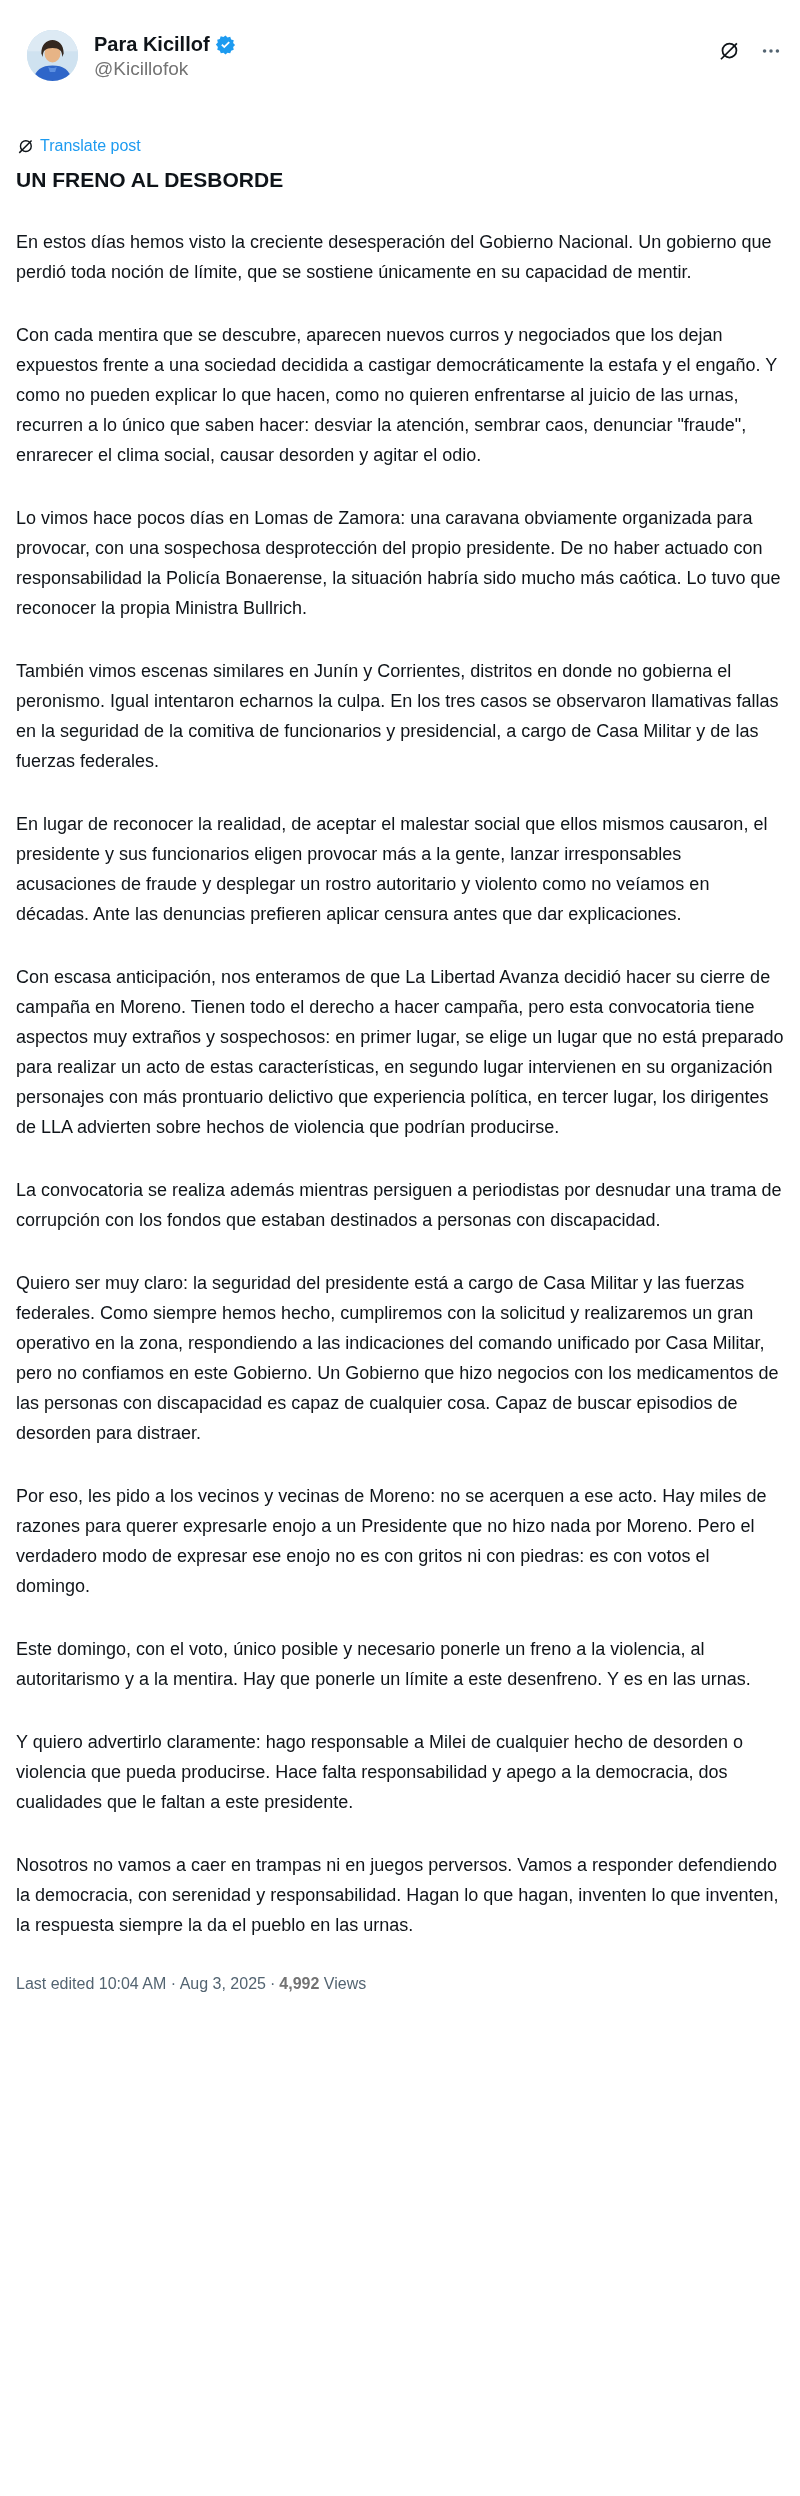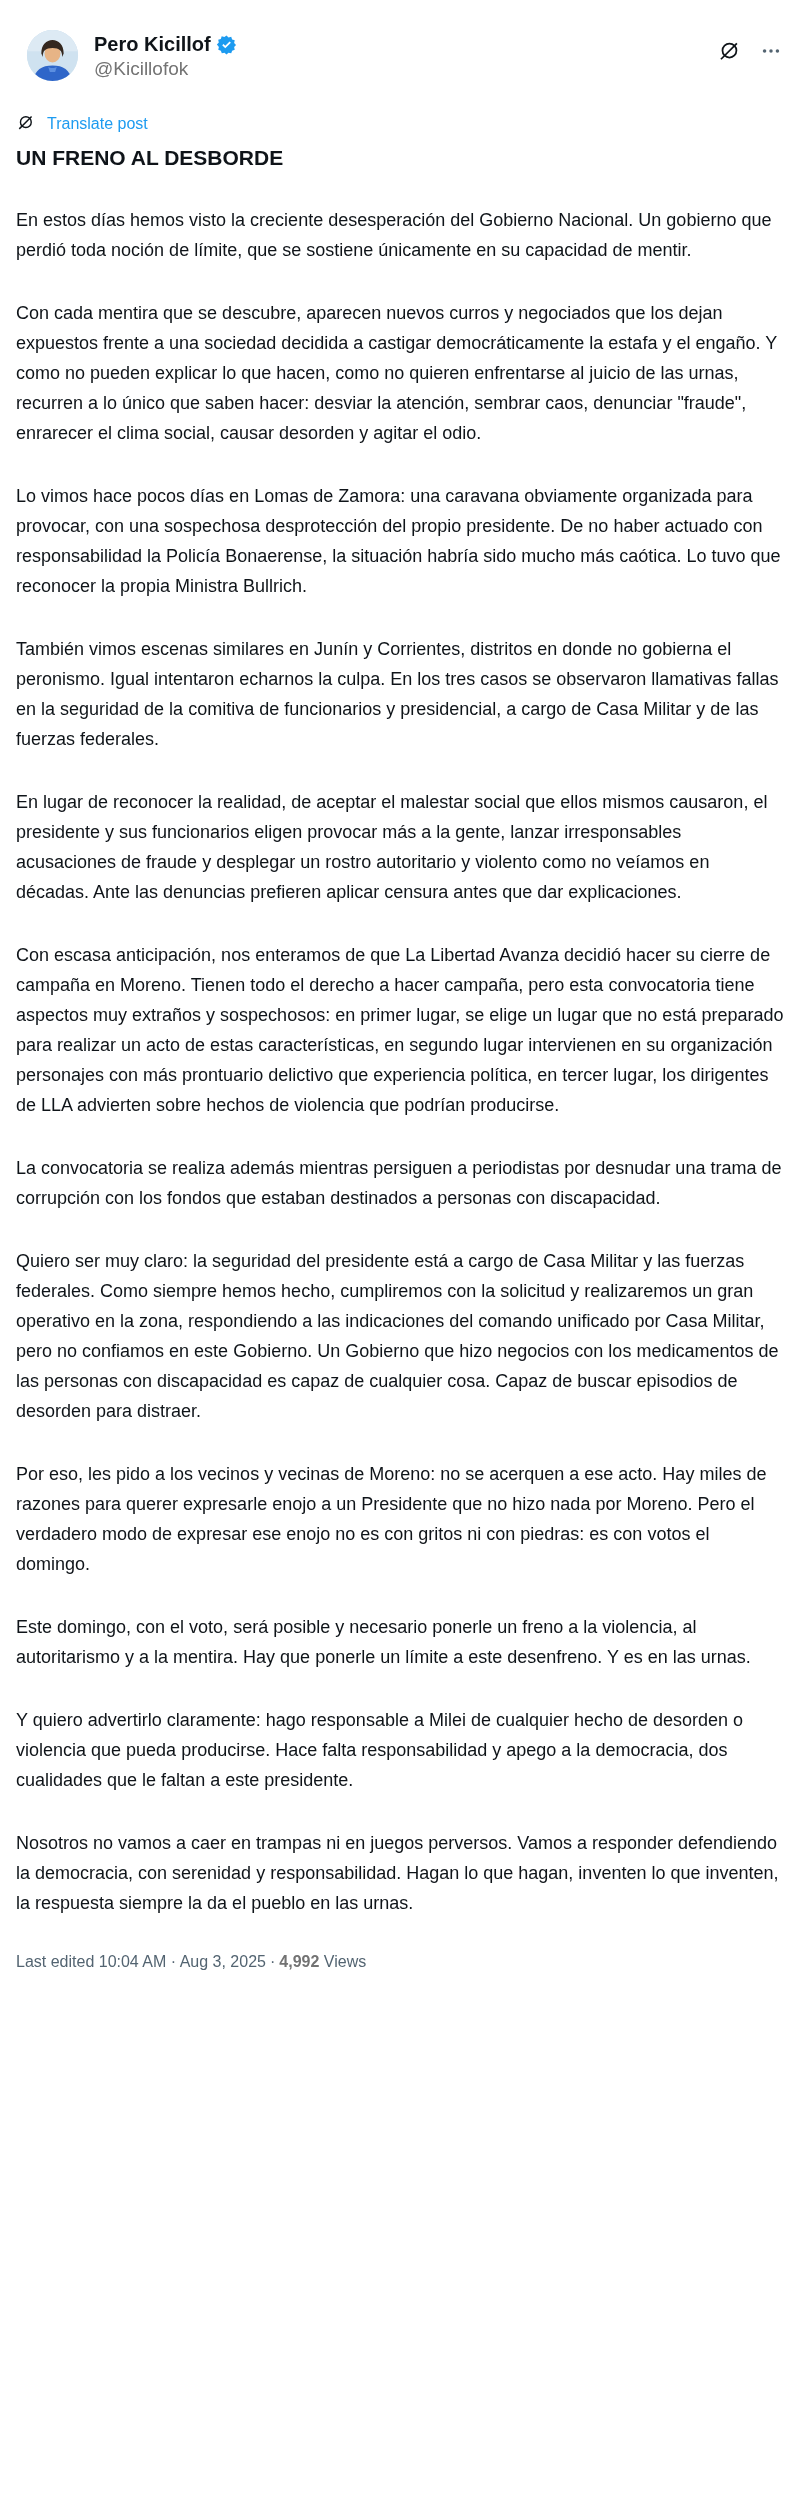--- a/index.html
+++ b/index.html
@@ -45,23 +45,23 @@
   }
   .icon-btn {
     background: none; border: none; padding: 0; margin: 0;
     cursor: pointer; display: inline-flex; align-items: center;
   }
   .grok-glyph { width: 22px; height: 22px; color: #0f1419; }
   .dots-glyph { width: 22px; height: 22px; color: #536471; }
   
   .translate-row {
     display: flex;
-    align-items: flex-start;
-    gap: 13px;
-    margin: 33px 16px 0 17px;
+    align-items: center;
+    gap: 6px;
+    margin: 55px 16px 0 17px;
     cursor: pointer;
     width: fit-content;
   }
   .grok-small { width: 17px; height: 17px; color: #0f1419; display: inline-flex; }
   .translate-label { font-size: 16px; color: #1d9bf0; line-height: 20px; }
   
   .post-title {
     font-size: 21px;
     font-weight: 700;
     margin: 10px 16px 0 16px;
@@ -95,21 +95,21 @@
         <rect x="0" y="0" width="48" height="48" fill="#cfe2f0"></rect>
         <rect x="0" y="0" width="48" height="20" fill="#ddeaf4"></rect>
         <ellipse cx="24" cy="22" rx="7.5" ry="8.5" fill="#e7b486"></ellipse>
         <path d="M13.5 22c0-8 4.8-12.5 10.5-12.5S34.5 14 34.5 22l-1.4 3.5c.2-6-2.6-8.5-9.1-8.5s-9.3 2.5-9.1 8.5z" fill="#33271f"></path>
         <path d="M6 48c1.2-10.5 8-14.5 18-14.5S40.8 37.5 42 48z" fill="#2f66c9"></path>
         <path d="M20 34.5c1.4 1.6 6.6 1.6 8 0l-1.5 5h-5z" fill="#5c8fe0"></path>
       </svg>
     </div>
     <div class="author">
       <div class="name-row">
-        <span class="name">Pero Kicillof</span>
+        <span class="name">Para Kicillof</span>
         <span class="badge">
           <svg viewBox="0 0 24 24">
             <path fill="#1d9bf0" d="M12 1.7l2.3 2.2 3.1-.7 1 3 3 1-.7 3.1 2.2 2.3-2.2 2.3.7 3.1-3 1-1 3-3.1-.7-2.3 2.2-2.3-2.2-3.1.7-1-3-3-1 .7-3.1L1 12l2.2-2.3-.7-3.1 3-1 1-3 3.1.7z"></path>
             <path fill="#ffffff" d="M10.6 16.4l-3.5-3.5 1.5-1.5 2 2 4.9-4.9 1.5 1.5z"></path>
           </svg>
         </span>
       </div>
       <div class="handle">@Kicillofok</div>
     </div>
     <div class="header-actions">
@@ -144,21 +144,21 @@
   <div class="post-body">
     <p>En estos días hemos visto la creciente desesperación del Gobierno Nacional. Un gobierno que perdió toda noción de límite, que se sostiene únicamente en su capacidad de mentir.</p>
     <p>Con cada mentira que se descubre, aparecen nuevos curros y negociados que los dejan expuestos frente a una sociedad decidida a castigar democráticamente la estafa y el engaño. Y como no pueden explicar lo que hacen, como no quieren enfrentarse al juicio de las urnas, recurren a lo único que saben hacer: desviar la atención, sembrar caos, denunciar "fraude", enrarecer el clima social, causar desorden y agitar el odio.</p>
     <p>Lo vimos hace pocos días en Lomas de Zamora: una caravana obviamente organizada para provocar, con una sospechosa desprotección del propio presidente. De no haber actuado con responsabilidad la Policía Bonaerense, la situación habría sido mucho más caótica. Lo tuvo que reconocer la propia Ministra Bullrich.</p>
     <p>También vimos escenas similares en Junín y Corrientes, distritos en donde no gobierna el peronismo. Igual intentaron echarnos la culpa. En los tres casos se observaron llamativas fallas en la seguridad de la comitiva de funcionarios y presidencial, a cargo de Casa Militar y de las fuerzas federales.</p>
     <p>En lugar de reconocer la realidad, de aceptar el malestar social que ellos mismos causaron, el presidente y sus funcionarios eligen provocar más a la gente, lanzar irresponsables acusaciones de fraude y desplegar un rostro autoritario y violento como no veíamos en décadas. Ante las denuncias prefieren aplicar censura antes que dar explicaciones.</p>
     <p>Con escasa anticipación, nos enteramos de que La Libertad Avanza decidió hacer su cierre de campaña en Moreno. Tienen todo el derecho a hacer campaña, pero esta convocatoria tiene aspectos muy extraños y sospechosos: en primer lugar, se elige un lugar que no está preparado para realizar un acto de estas características, en segundo lugar intervienen en su organización personajes con más prontuario delictivo que experiencia política, en tercer lugar, los dirigentes de LLA advierten sobre hechos de violencia que podrían producirse.</p>
     <p>La convocatoria se realiza además mientras persiguen a periodistas por desnudar una trama de corrupción con los fondos que estaban destinados a personas con discapacidad.</p>
     <p>Quiero ser muy claro: la seguridad del presidente está a cargo de Casa Militar y las fuerzas federales. Como siempre hemos hecho, cumpliremos con la solicitud y realizaremos un gran operativo en la zona, respondiendo a las indicaciones del comando unificado por Casa Militar, pero no confiamos en este Gobierno. Un Gobierno que hizo negocios con los medicamentos de las personas con discapacidad es capaz de cualquier cosa. Capaz de buscar episodios de desorden para distraer.</p>
     <p>Por eso, les pido a los vecinos y vecinas de Moreno: no se acerquen a ese acto. Hay miles de razones para querer expresarle enojo a un Presidente que no hizo nada por Moreno. Pero el verdadero modo de expresar ese enojo no es con gritos ni con piedras: es con votos el domingo.</p>
-    <p>Este domingo, con el voto, será posible y necesario ponerle un freno a la violencia, al autoritarismo y a la mentira. Hay que ponerle un límite a este desenfreno. Y es en las urnas.</p>
+    <p>Este domingo, con el voto, único posible y necesario ponerle un freno a la violencia, al autoritarismo y a la mentira. Hay que ponerle un límite a este desenfreno. Y es en las urnas.</p>
     <p>Y quiero advertirlo claramente: hago responsable a Milei de cualquier hecho de desorden o violencia que pueda producirse. Hace falta responsabilidad y apego a la democracia, dos cualidades que le faltan a este presidente.</p>
     <p>Nosotros no vamos a caer en trampas ni en juegos perversos. Vamos a responder defendiendo la democracia, con serenidad y responsabilidad. Hagan lo que hagan, inventen lo que inventen, la respuesta siempre la da el pueblo en las urnas.</p>
   </div>
 
   <div class="post-footer">
     <span>Last edited 10:04 AM · Aug 3, 2025</span><span class="sep">·</span><span class="views-count">4,992</span> <span>Views</span>
   </div>
 
 </div>
 

